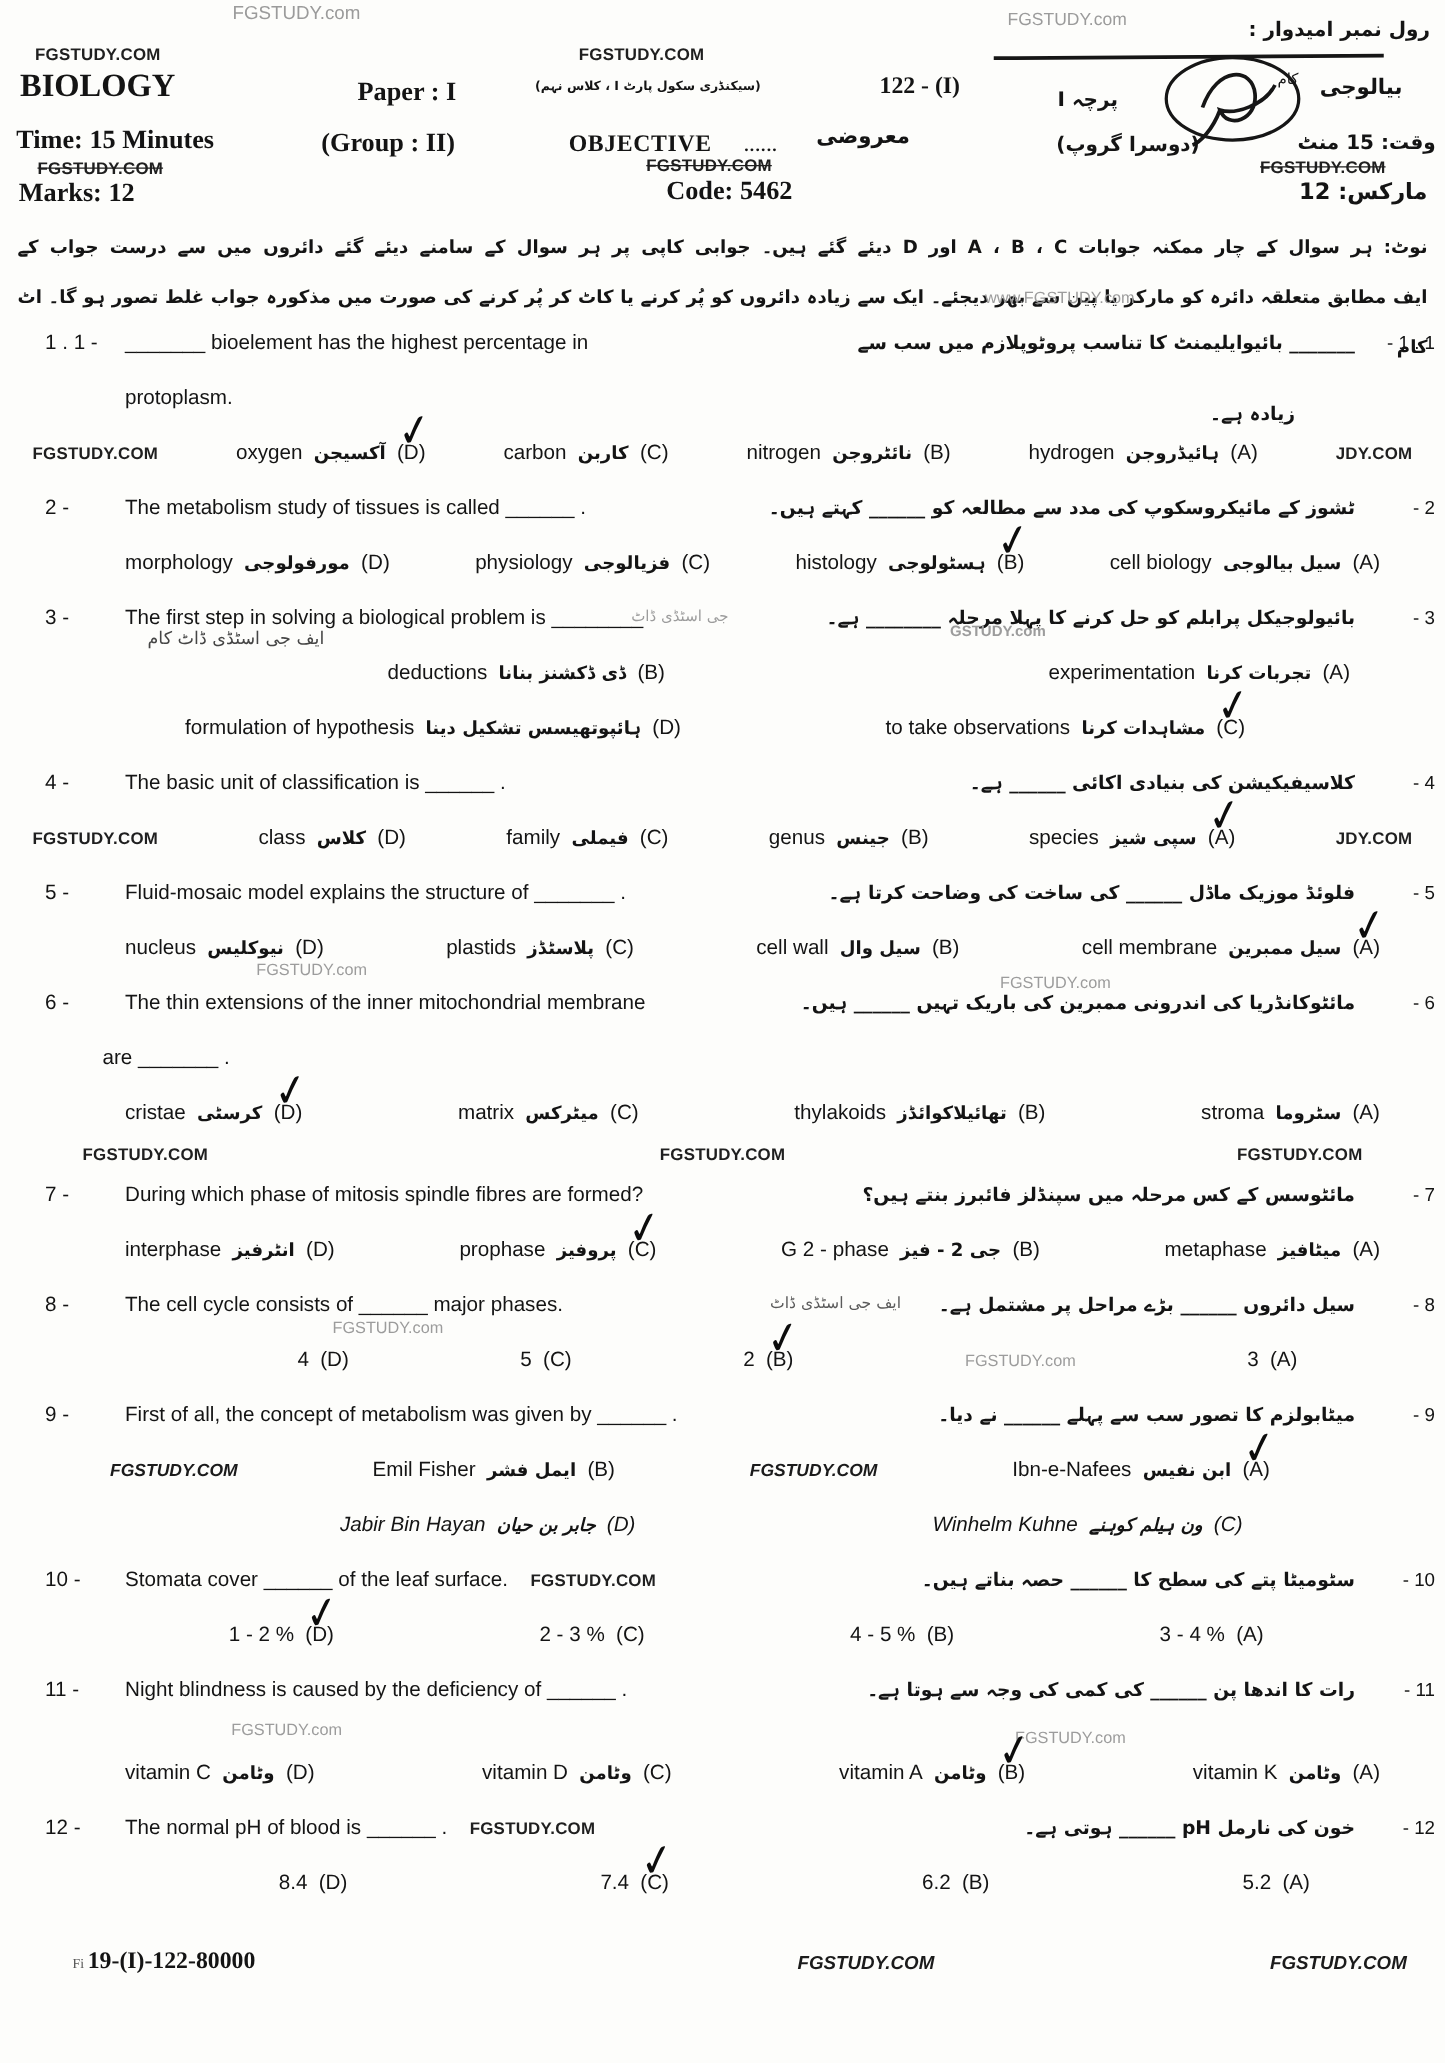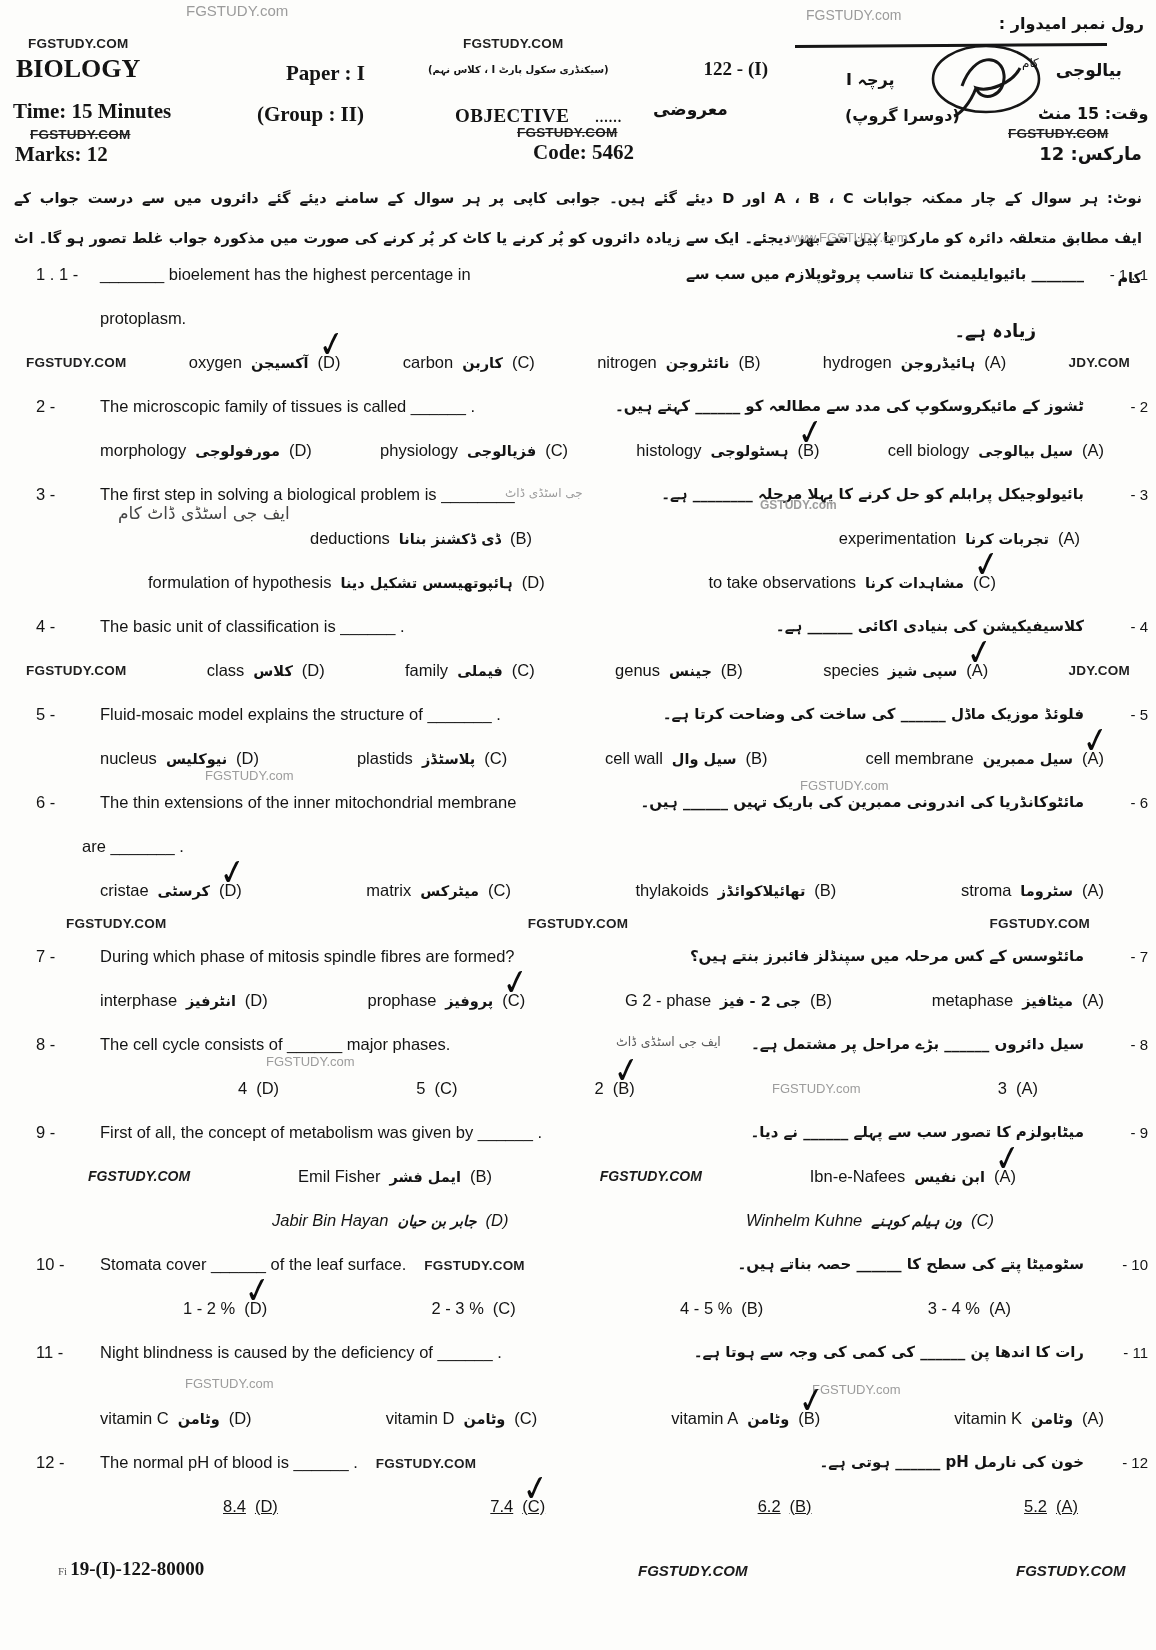--- a/index.html
+++ b/index.html
@@ -52,40 +52,40 @@
 
   
   .qwrap{position:absolute;top:252px;left:0;width:1156px;}
   .q{position:relative;}
   .qrow{height:44px;display:flex;align-items:center;justify-content:space-between;padding-right:8px;}
   .q-en{display:flex;align-items:baseline;gap:18px;padding-left:36px;font-size:16.5px;}
   .q-num{min-width:46px;}
   .q-ur{display:flex;align-items:center;gap:14px;font-size:15px;font-weight:600;}
   .ur-n{font-size:15px;min-width:50px;text-align:right;font-weight:400;font-family:"Liberation Sans",sans-serif;}
   .line2{height:44px;display:flex;align-items:center;justify-content:space-between;padding-left:100px;padding-right:120px;font-size:16.5px;}
-  .line2 .u2{font-size:18px;font-weight:600;margin-top:25px;}
+  .line2 .u2{font-size:15px;font-weight:600;margin-top:25px;}
   .opts{height:44px;display:flex;align-items:center;justify-content:space-between;padding:0 52px 0 100px;}
   .opt{display:flex;align-items:baseline;gap:9px;}
   .o-en{font-size:16.5px;}
   .o-ur{font-size:14.5px;font-weight:600;}
   .o-tag{font-size:16.5px;position:relative;}
   .opt.ticked .o-tag::after{content:"✓";position:absolute;left:-2px;top:-27px;font-size:37px;line-height:1;
       transform:rotate(-7deg) scaleX(.85);color:#0c0c0c;font-family:"DejaVu Sans",sans-serif;}
   .q1o{padding:0 26px 0 26px;}
   .q3r1{padding:0 76px 0 310px;}
   .q3r2{padding:0 160px 0 148px;}
   .q8o{padding:0 118px 0 238px;}
   .q9r1{padding:0 140px 0 88px;}
   .q9r2{padding:0 162px 0 272px;font-style:italic;}
   .q10o{padding:0 145px 0 183px;}
-  .q12o{padding:0 78px 0 223px;text-decoration:underline;}
+  .q12o{padding:0 108px 0 223px;}
   .wmrow{height:22px;display:flex;justify-content:space-between;padding:0 66px;align-items:center;}
   .wmrow2{height:22px;position:relative;}
   .q3-enwm{position:absolute;left:505px;top:14px;font-size:12px;}
-  .q3-sub{position:absolute;left:118px;top:31px;font-size:17px;color:#454545;text-align:right;}
+  .q3-sub{position:absolute;left:118px;top:31px;font-size:14px;color:#454545;text-align:right;}
   .q3-urwm{position:absolute;left:760px;top:26px;font-size:12px;font-weight:bold;}
   .q5w1{position:absolute;left:205px;top:76px;}
   .q5w2{position:absolute;left:800px;top:86px;}
   .q8-above{position:absolute;left:266px;top:32px;}
   .q8-hw{position:absolute;left:616px;top:12px;font-size:12.5px;color:#5a5a5a;}
   .q11w1{position:absolute;left:185px;top:2px;}
   .q11w2{position:absolute;left:812px;top:8px;}
 
   
   .f-left{left:58px;top:1558px;font-size:19px;}
@@ -181,21 +181,21 @@
             <span class="o-tag">(A)</span>
           </span>
         <span class="wmD">JDY.COM</span>
       </div>
     </div>
 
     <div class="q">
       <div class="qrow">
         <div class="q-en">
             <span class="q-num">2 -</span>
-            <span>The microscopic family of tissues is called ______ .</span>
+            <span>The metabolism study of tissues is called ______ .</span>
           </div>
         <div class="q-ur urdu">
             <span class="rtl">ٹشوز کے مائیکروسکوپ کی مدد سے مطالعہ کو ______ کہتے ہیں۔</span>
             <span class="ur-n">- 2</span>
           </div>
       </div>
       <div class="opts">
         <span class="opt">
             <span class="o-en">morphology</span>
             <span class="o-ur urdu rtl">مورفولوجی</span>

